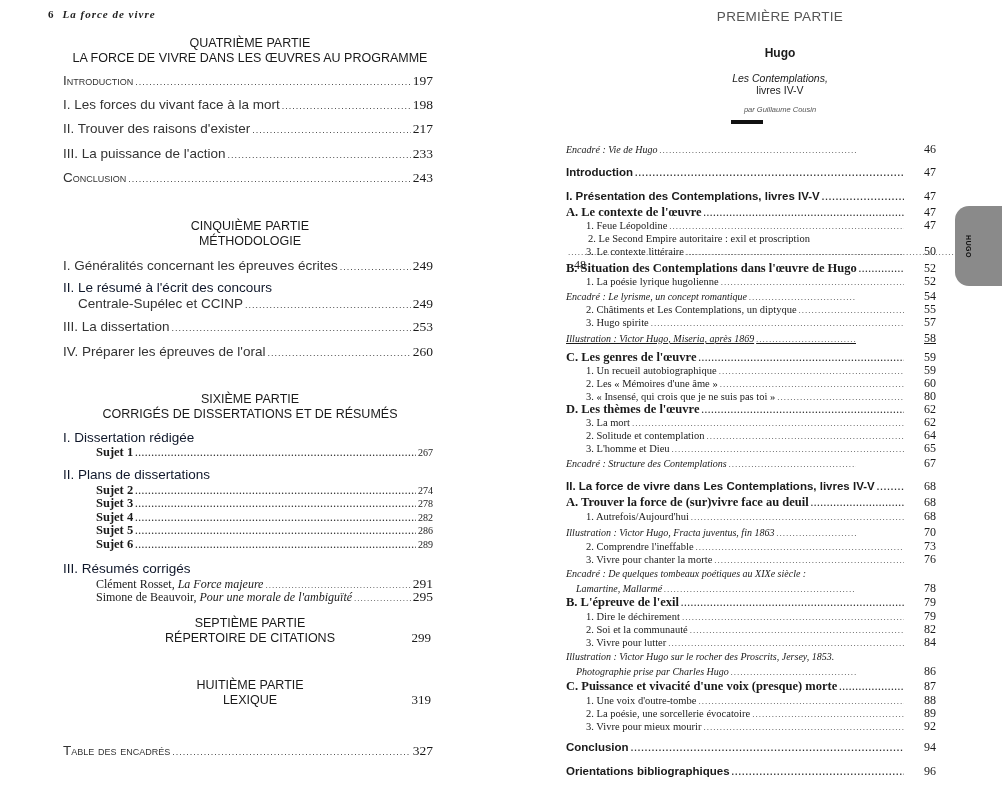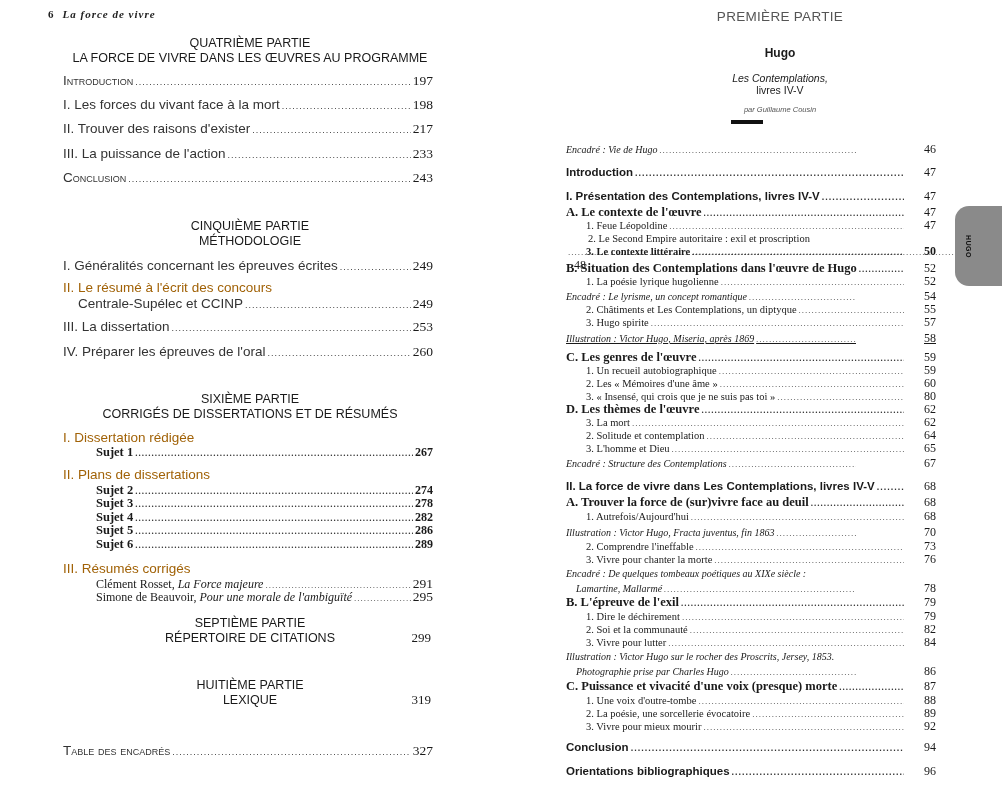--- a/index.html
+++ b/index.html
@@ -19,24 +19,24 @@
   .row { position: absolute; display: flex; align-items: baseline; white-space: nowrap; }
   .row .label { flex: 0 0 auto; }
   .row .dots { flex: 1 1 auto; overflow: hidden; margin: 0 2px; color: #333; letter-spacing: 1px; }
   .row .dots::before { content: "................................................................................................................................................................................................................................................"; font-size: 9px; }
   .row .pg { flex: 0 0 auto; text-align: right; }
 
   .l-row { left: 63px; width: 370px; font-family: "Liberation Sans", sans-serif; font-size: 13.5px; color: #333; }
   .l-row .pg { font-family: "Liberation Serif", serif; font-size: 13.5px; color: #1a1a1a; }
   .sc { font-variant: small-caps; }
   .l-sub { left: 96px; width: 337px; font-family: "Liberation Serif", serif; font-size: 12.5px; font-weight: bold; color: #1a1a1a; }
-  .l-sub .pg { font-weight: bold; font-size: 12px; }
+  .l-sub .pg { font-weight: normal; font-size: 10px; }
   .l-sub2 { left: 96px; width: 337px; font-family: "Liberation Serif", serif; font-size: 12px; color: #1a1a1a; }
   .l-sub2 .pg { font-size: 13.5px; }
-  .l-head { position: absolute; left: 63px; font-family: "Liberation Sans", sans-serif; font-size: 13.5px; color: #a16207; }
+  .l-head { position: absolute; left: 63px; font-family: "Liberation Sans", sans-serif; font-size: 13.5px; color: #0f172a; }
 
   
   .r-part { position: absolute; left: 140px; width: 200px; top: 9px; text-align: center; font-family: "Liberation Sans", sans-serif; font-size: 13.5px; color: #555; letter-spacing: 0.3px; }
   .r-author { position: absolute; left: 140px; width: 200px; top: 46px; text-align: center; font-family: "Liberation Sans", sans-serif; font-weight: bold; font-size: 12px; }
   .r-work { position: absolute; left: 140px; width: 200px; top: 72px; text-align: center; font-family: "Liberation Sans", sans-serif; font-size: 10.5px; line-height: 12px; }
   .r-by { position: absolute; left: 140px; width: 200px; top: 105px; text-align: center; font-family: "Liberation Sans", sans-serif; font-style: italic; font-size: 7.5px; color: #555; }
   .r-bar { position: absolute; left: 191px; top: 120px; width: 32px; height: 4px; background: #111; }
 
   .r-row { left: 26px; width: 370px; font-family: "Liberation Serif", serif; font-size: 11.5px; line-height: 13px; color: #1a1a1a; }
   .r-row .dots { margin-right: 14px; }
@@ -221,21 +221,21 @@
       <div class="row r-row lvl1" style="top: 219px; position: absolute;">
         <span class="label">1. Feue Léopoldine</span>
         <span class="dots"></span>
         <span class="pg">47</span>
       </div>
       <div class="row r-row lvl1" style="top: 232px; position: absolute; flex-direction: column;">
         <span class="label">2. Le Second Empire autoritaire : exil et proscription</span>
         <span class="dots"></span>
         <span class="pg">48</span>
       </div>
-      <div class="row r-row lvl1" style="top: 245px; position: absolute; font-weight: bold;">
+      <div class="row r-row lvl1" style="top: 245px; position: absolute;">
         <span class="label">3. Le contexte littéraire</span>
         <span class="dots"></span>
         <span class="pg">50</span>
       </div>
       <div class="row r-row lvlA" style="top: 262px; position: absolute;">
         <span class="label">B. Situation des Contemplations dans l'œuvre de Hugo</span>
         <span class="dots"></span>
         <span class="pg">52</span>
       </div>
       <div class="row r-row lvl1" style="top: 275px; position: absolute;">

